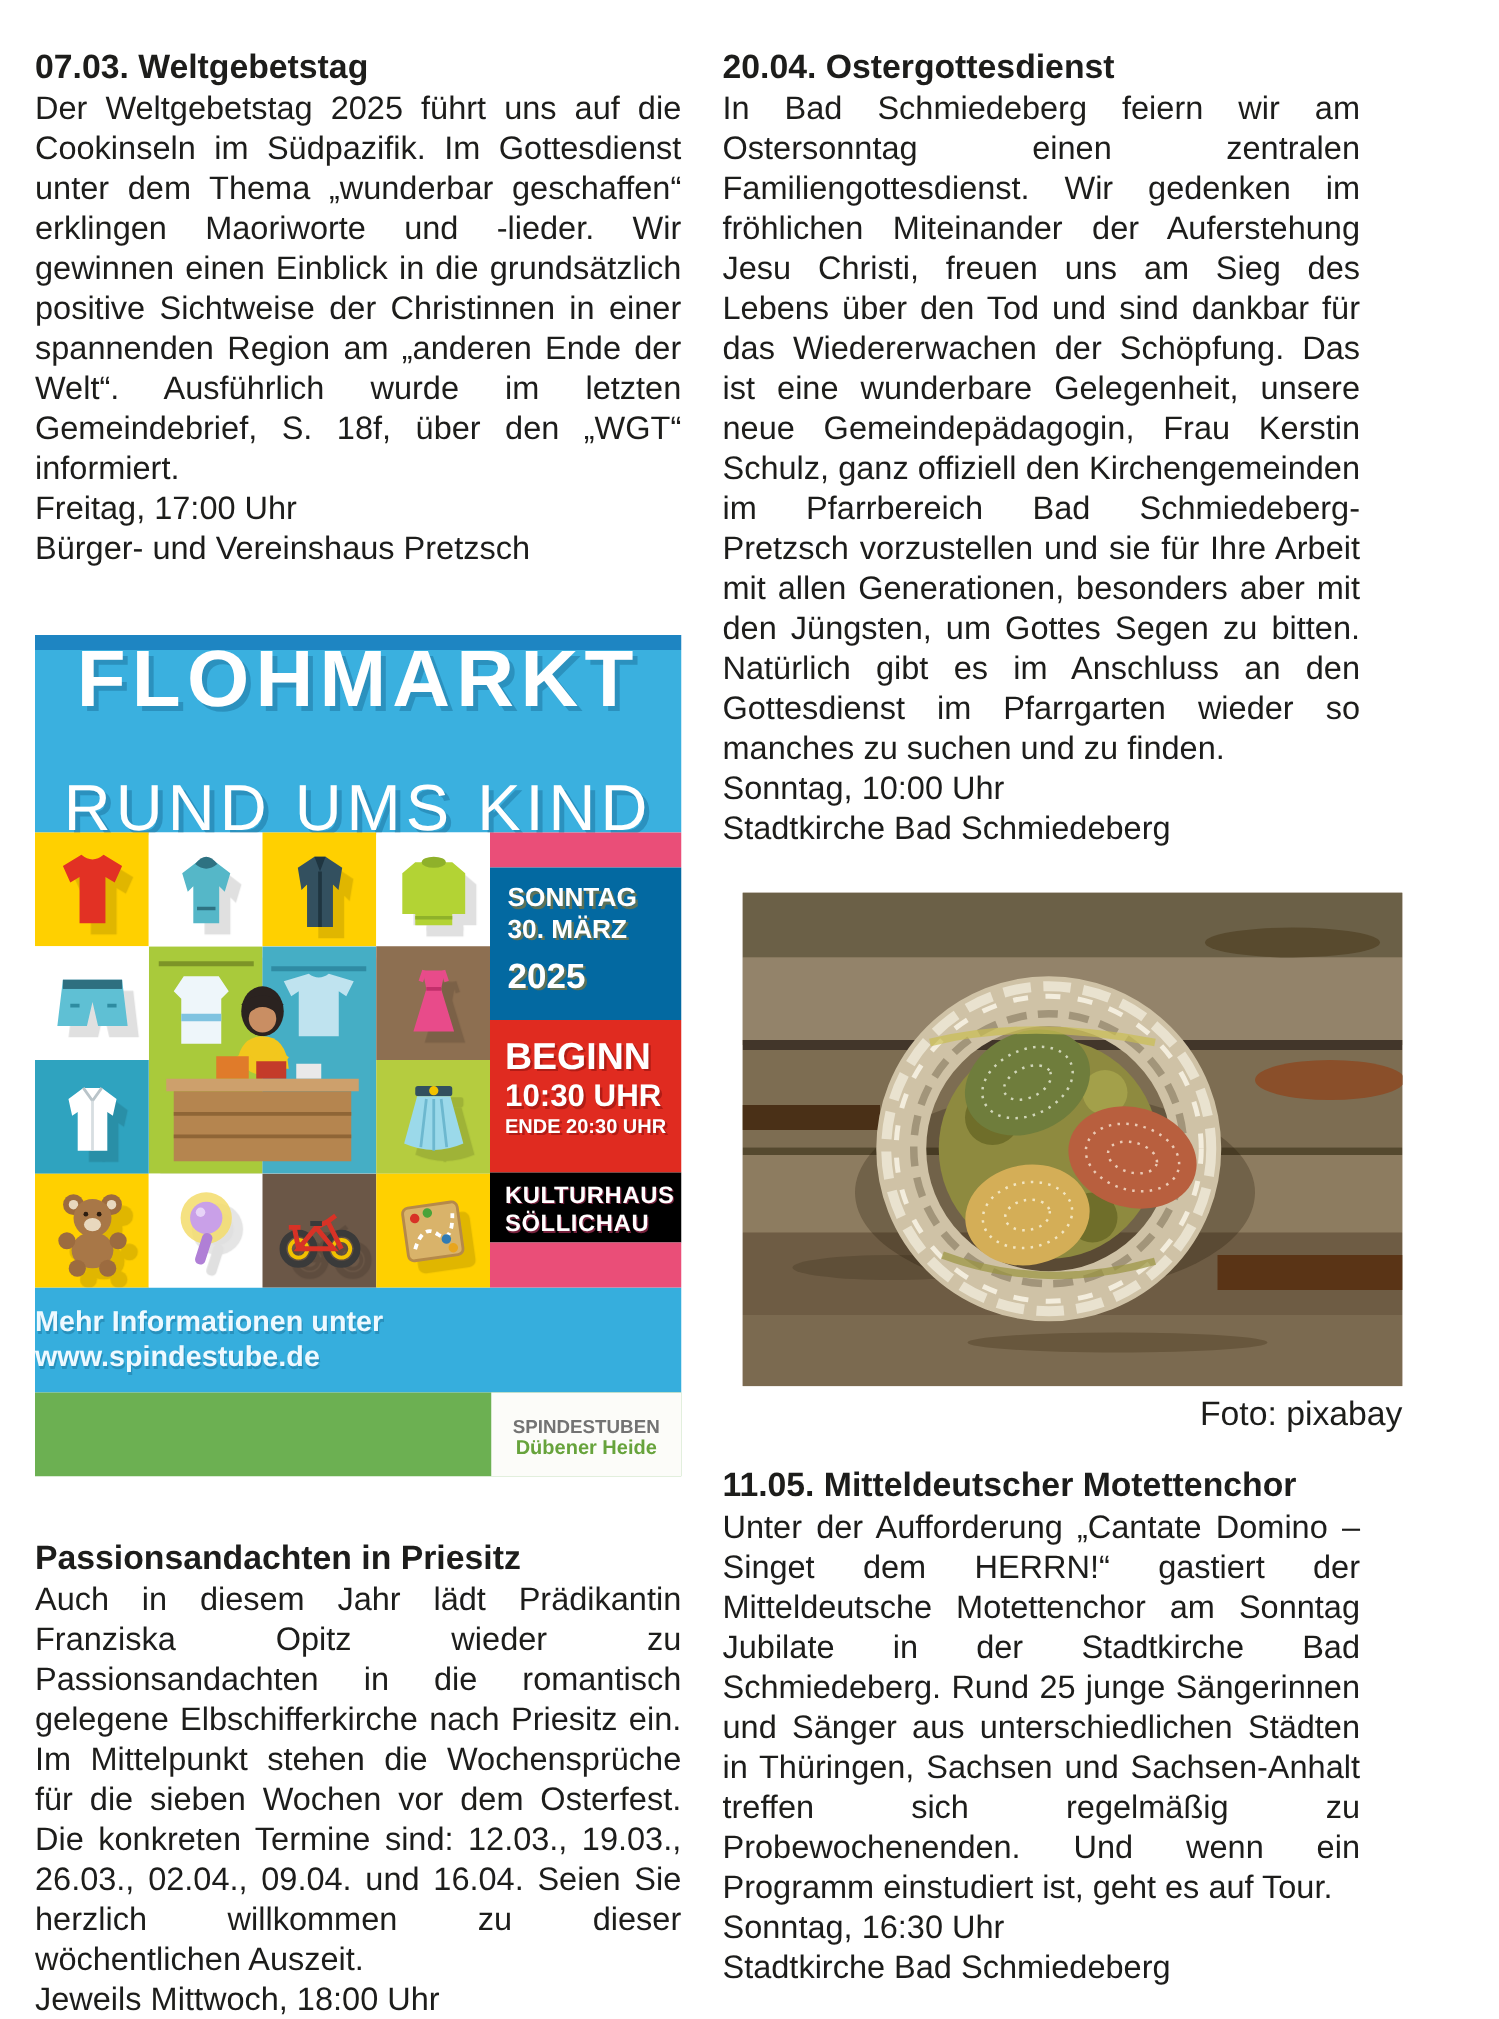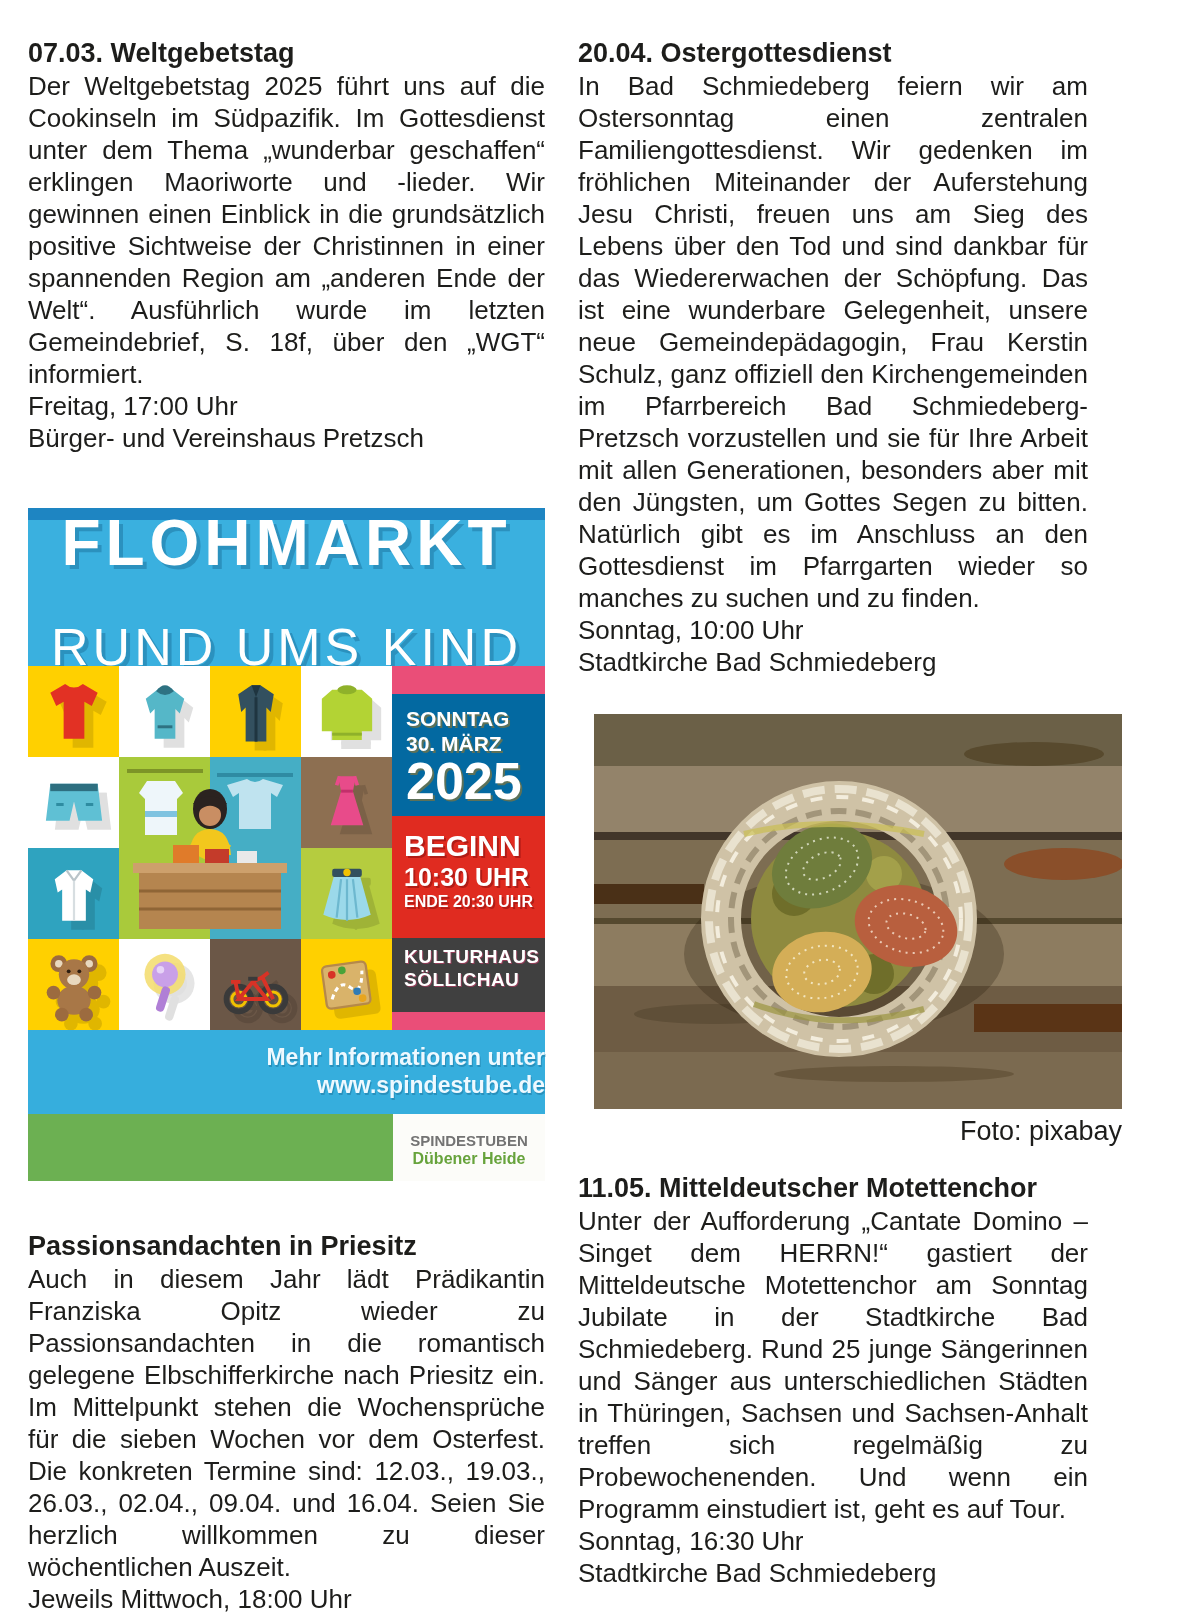--- a/index.html
+++ b/index.html
@@ -31,31 +31,31 @@
   .tile svg{filter:drop-shadow(9px 9px 0 rgba(0,0,0,.12));}
   .bg-y{background:#ffd000}.bg-w{background:#ffffff}.bg-t{background:#2fa3bf}
   .bg-br{background:#8d6f51}.bg-br2{background:#6b5747}.bg-l{background:#b5cc3f}
   .vendor{grid-column:2/4;grid-row:2/4;}
   .panel{width:153px;display:flex;flex-direction:column;}
   .panel-pink-top{height:28px;background:#ea4e78;}
   .panel-yellow{height:122px;background:#0369a1;color:#fff;padding:12px 0 0 14px;box-sizing:border-box;
     text-shadow:2px 2px 0 rgba(205,125,0,.45);}
   .panel-yellow .d1{font-size:21px;font-weight:bold;line-height:25px;}
   .panel-yellow .d2{font-size:21px;font-weight:bold;line-height:25px;}
-  .panel-yellow .year{font-size:52px;font-weight:bold;line-height:50px;}
+  .panel-yellow .year{font-size:28px;font-weight:bold;line-height:50px;}
   .panel-red{height:122px;background:#e02b20;color:#fff;padding:14px 0 0 12px;box-sizing:border-box;
     text-shadow:2px 2px 0 rgba(120,10,10,.45);}
   .panel-red .b1{font-size:30px;font-weight:bold;line-height:32px;}
   .panel-red .b2{font-size:25px;font-weight:bold;line-height:30px;}
   .panel-red .b3{font-size:16px;font-weight:bold;line-height:20px;}
-  .panel-lime{height:74px;background:#404040;color:#fff;padding:7px 0 0 12px;box-sizing:border-box;
+  .panel-lime{height:56px;background:#000000;color:#fff;padding:7px 0 0 12px;box-sizing:border-box;
     text-shadow:1px 1px 0 rgba(215,60,110,.55);}
   .panel-lime div{font-size:19px;font-weight:bold;line-height:23px;letter-spacing:.5px;}
   .panel-pink-bottom{flex:1;background:#ea4e78;}
-  .poster-info{height:84px;background:#36aedd;color:#eef9ff;text-align:right;
+  .poster-info{height:84px;background:#36aedd;color:#eef9ff;text-align:left;
     padding-top:13px;box-sizing:border-box;text-shadow:1px 2px 0 rgba(20,100,140,.4);}
   .poster-info div{font-size:23px;font-weight:bold;line-height:28px;}
   .poster-footer{height:67px;background:#6cb052;position:relative;}
   .logo-box{position:absolute;right:0;top:0;width:152px;height:67px;background:#fcfcf9;
     display:flex;flex-direction:column;align-items:center;justify-content:center;}
   .logo-line1{color:#737373;font-weight:bold;font-size:22px;line-height:22px;font-variant:small-caps;}
   .logo-line2{color:#67a33c;font-weight:bold;font-size:16px;line-height:18px;}
 
   
   .section-passion{margin-top:48px;}

